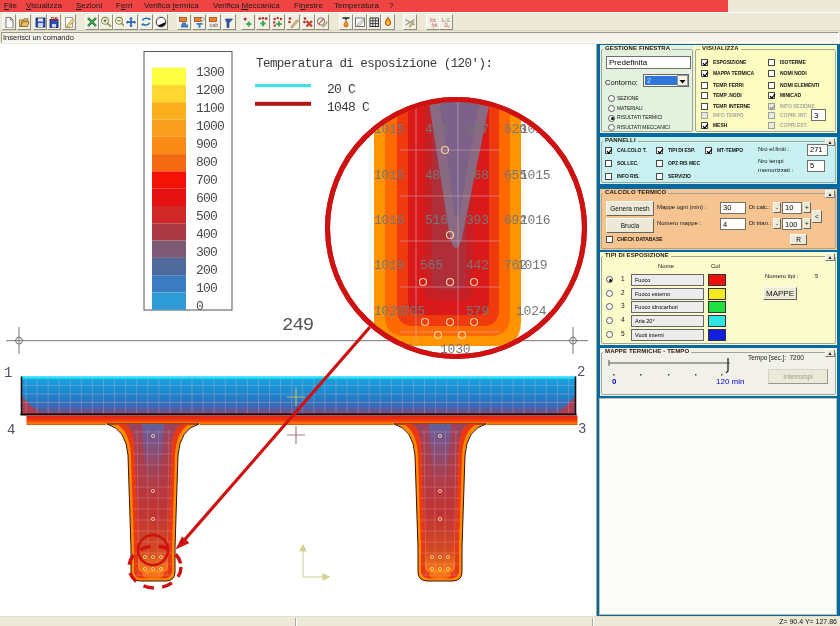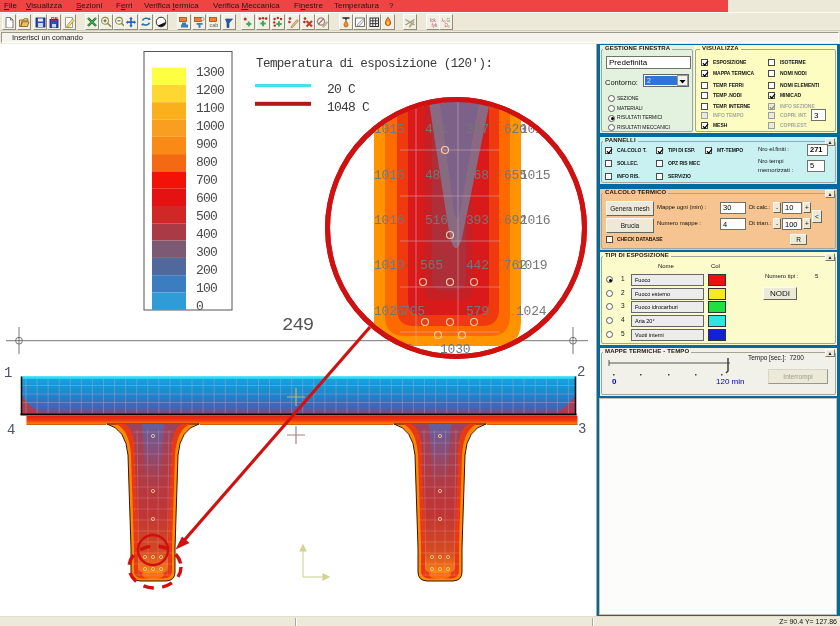--- a/index.html
+++ b/index.html
@@ -4,21 +4,21 @@
 *{box-sizing:border-box;margin:0;padding:0}
 html,body{width:840px;height:626px;overflow:hidden}
 body{position:relative;font-family:"Liberation Sans",sans-serif;background:#ece9d8}
 #menubar{position:absolute;left:0;top:0;width:728px;height:12px;background:#ef4444}
 #menubar span{position:absolute;top:1px;font-size:8px;color:#1a1a1a;white-space:nowrap}
 #menubar u{text-decoration:underline}
 #toolbar{position:absolute;left:0;top:12px;width:840px;height:19px;background:#ece9d8;border-top:1px solid #fbfaf6;border-bottom:1px solid #d6d2bd}
 .tb{position:absolute;top:1px;width:14px;height:16px;background:#f2f0e4;border:1px solid;border-color:#fdfcf9 #908d7c #908d7c #fdfcf9;overflow:hidden}
 .tb svg{position:absolute;left:0;top:1px}
 #cmdbar{position:absolute;left:0;top:31px;width:840px;height:13px;background:#ece9d8}
-#cmdfield{position:absolute;left:1px;right:1px;top:1px;bottom:1px;background:#f4f3ec;border:1px solid;border-color:#9b988a #fff #fff #9b988a;font-size:7.5px;color:#222;line-height:9px;padding-left:10px}
+#cmdfield{position:absolute;left:1px;right:1px;top:1px;bottom:1px;background:#f4f3ec;border:1px solid;border-color:#9b988a #fff #fff #9b988a;font-size:7.5px;color:#222;line-height:9px;padding-left:1px}
 #canvas{position:absolute;left:0;top:44px;width:597px;height:572px;background:#fff;border-right:1px solid #aca899}
 #rpanel{position:absolute;left:597px;top:44px;width:243px;height:572px;background:#0369a1}
 #statusbar{position:absolute;left:0;top:616px;width:840px;height:10px;background:#ece9d8;border-top:1px solid #e2dfcd}
 .sdiv{position:absolute;top:1px;bottom:0;width:2px;border-left:1px solid #aca899;border-right:1px solid #fff}
 #statusbar .txt{position:absolute;right:3px;top:1px;font-size:7px;color:#111}
 .sec{position:absolute}
 .sec .bord{position:absolute;left:1px;right:1px;top:4px;bottom:1px;border:1px solid #a2a698;border-radius:2px}
 .sec .ttl{position:absolute;top:0;left:4px;font-size:6px;font-weight:bold;color:#241308;letter-spacing:0.15px;white-space:nowrap;padding:0 2px}
 .up{position:absolute;width:10px;height:8px;background:#ece9d8;border:1px solid;border-color:#fff #7a7768 #7a7768 #fff;font-size:5px;line-height:7px;text-align:center;color:#222}
 .cb,.cbg{position:absolute;width:7px;height:7px;background:#fff;border:1px solid #4a4a4a}
@@ -617,21 +617,21 @@
       <span class="lbl" style="left:117px;top:10px">MT-TEMPO</span>
       <div class="cb" style="left:5px;top:23px"></div>
       <span class="lbl" style="left:17px;top:23px">SOLLEC.</span>
       <div class="cb" style="left:56px;top:23px"></div>
       <span class="lbl" style="left:68px;top:23px">OPZ RIS MEC</span>
       <div class="cb" style="left:5px;top:36px"></div>
       <span class="lbl" style="left:17px;top:36px">INFO RIS.</span>
       <div class="cb" style="left:56px;top:36px"></div>
       <span class="lbl" style="left:68px;top:36px">SERVIZIO</span>
       <span class="lbl" style="left:158px;top:9px;font-weight:normal;font-size:6px">Nro el.finiti :</span>
-      <input class="inp" style="left: 207px; top: 6.5px; width: 21px; height: 12px; font-weight: bold;" value="271" readonly="">
+      <input class="inp" style="left: 207px; top: 6.5px; width: 21px; height: 12px;" value="271" readonly="">
       <span class="lbl" style="left:158px;top:21px;font-weight:normal;font-size:6px">Nro tempi</span>
       <span class="lbl" style="left:158px;top:29.5px;font-weight:normal;font-size:6px">memorizzati :</span>
       <input class="inp" style="left: 207px; top: 22.5px; width: 18px; height: 12px;" value="5" readonly="">
     </div>
     <div class="sec" style="left:3px;top:145px;width:237px;height:61px;background:#f6c491">
       <div class="bord"></div>
       <span class="ttl" style="left:3px;background:#f6c491">CALCOLO TERMICO</span>
       <div class="up" style="right:2px;top:1px">▲</div>
       <div class="btn" style="left:6px;top:12px;width:48px;height:15px;line-height:13px">Genera mesh</div>
       <div class="btn" style="left:6px;top:29px;width:48px;height:15px;line-height:13px">Brucia</div>
@@ -675,21 +675,21 @@
       <div class="rad" style="left:6px;top:65.1px"></div>
       <span class="lbl" style="left:21px;top:64.1px;font-weight:normal;font-size:6.5px">4</span>
       <div style="position:absolute;left:31px;top:63.099999999999994px;width:73px;height:12px;background:#ececec;border:1px solid #666;font-size:5.5px;line-height:10px;padding-left:3px;color:#000">Aria 20°</div>
       <div style="position:absolute;left:108px;top:63.099999999999994px;width:18px;height:12px;background:#30e4e4;border:1px solid #333"></div>
       <div class="rad" style="left:6px;top:78.8px"></div>
       <span class="lbl" style="left:21px;top:77.8px;font-weight:normal;font-size:6.5px">5</span>
       <div style="position:absolute;left:31px;top:76.8px;width:73px;height:12px;background:#ececec;border:1px solid #666;font-size:5.5px;line-height:10px;padding-left:3px;color:#000">Vuoti interni</div>
       <div style="position:absolute;left:108px;top:76.8px;width:18px;height:12px;background:#1020dc;border:1px solid #333"></div>
       <span class="lbl" style="left:165px;top:21px;font-weight:normal;font-size:6px">Numero tipi :</span>
       <span class="lbl" style="left:215px;top:21px;font-weight:normal;font-size:6px">5</span>
-      <div class="btn" style="left:163px;top:35px;width:34px;height:13px;line-height:11px;font-size:8px">NODI</div>
+      <div class="btn" style="left:163px;top:35px;width:34px;height:13px;line-height:11px;font-size:8px">MAPPE</div>
     </div>
     <div class="sec" style="left:3px;top:304px;width:237px;height:48px;background:#f1f1e9">
       <div class="bord"></div>
       <span class="ttl" style="left:3px;background:#f1f1e9">MAPPE TERMICHE - TEMPO</span>
       <div class="up" style="right:2px;top:1px">▲</div>
       <svg style="position:absolute;left:6px;top:9px" width="130" height="22" viewBox="0 0 130 22">
         <line x1="3" y1="6" x2="124" y2="6" stroke="#555" stroke-width="1"></line>
         <line x1="3" y1="3" x2="3" y2="9" stroke="#555" stroke-width="1"></line>
         <path d="M122 1v13l-2 2" stroke="#333" stroke-width="1.4" fill="none"></path>
         <g fill="#444">

